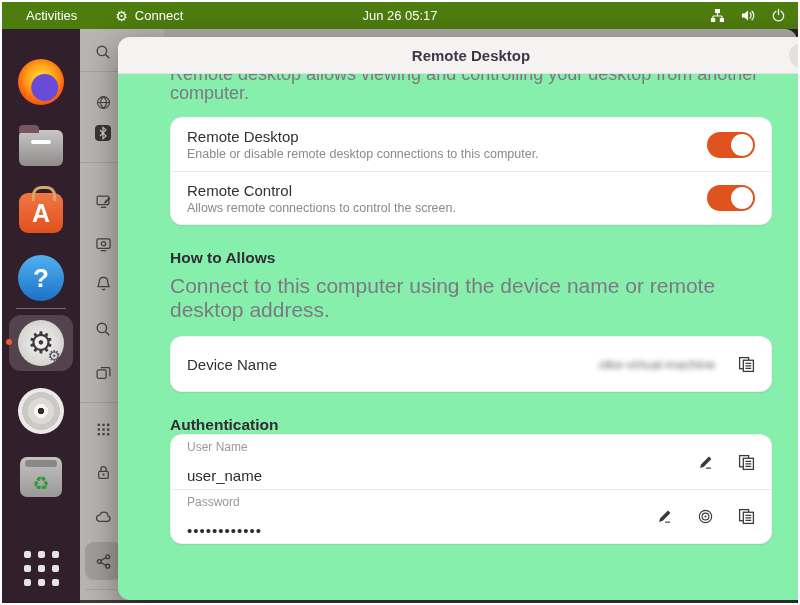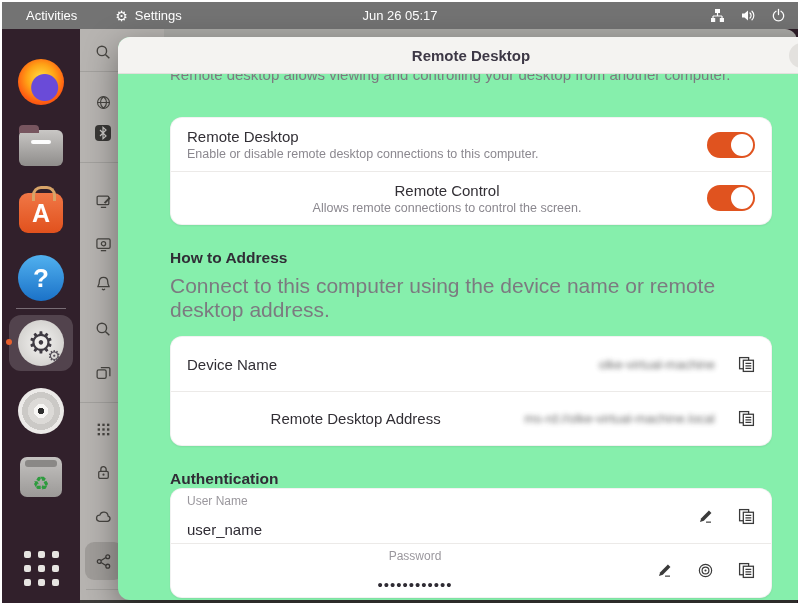--- a/index.html
+++ b/index.html
@@ -2,21 +2,21 @@
 <html><head>
 <meta charset="utf-8">
 <style>
   * { margin:0; padding:0; box-sizing:border-box; }
   html,body { background:#fff; }
   body { font-family:"Liberation Sans", sans-serif; }
   .frame { position:relative; width:800px; height:605px; background:#fff; }
   .screen { position:absolute; left:2px; top:2px; width:796px; height:601px; overflow:hidden; background:#2e1d28; }
 
   
-  .topbar { position:absolute; left:0; top:0; width:100%; height:27px; background:#737373; color:#fff; font-size:13px; display:flex; align-items:center; }
+  .topbar { position:absolute; left:0; top:0; width:100%; height:27px; background:#4d7c0f; color:#fff; font-size:13px; display:flex; align-items:center; }
   .tb-activities { margin-left:24px; cursor:default; }
   .tb-app { margin-left:38px; display:flex; align-items:center; gap:7px; }
   .tb-gear { font-size:14px; line-height:1; }
   .tb-clock { position:absolute; left:50%; transform:translateX(-50%); }
   .tb-status { position:absolute; right:12px; display:flex; align-items:center; gap:15px; }
   .tb-status svg { display:block; }
 
   
   .dock { position:absolute; left:0; top:27px; width:78px; height:574px; background:#31202b; }
   .dock-item { position:absolute; left:15px; width:48px; height:48px; display:flex; align-items:center; justify-content:center; }
@@ -58,25 +58,25 @@
   .bg-rows .r + .r { border-top:1px solid #a5a3a0; }
   .bg-rows .chev { margin-left:30px; color:#2f2d2b; font-size:17px; }
 
   
   .dialog { position:absolute; left:116px; top:35px; width:706px; height:563px; background:#86efac; border-radius:12px; box-shadow:0 10px 34px rgba(0,0,0,.4); overflow:hidden; }
   .dlg-header { position:relative; height:37px; background:#f4f3f1; border-bottom:1px solid #e2e0dd; display:flex; align-items:center; justify-content:center; z-index:2; }
   .dlg-title { font-size:15px; font-weight:bold; color:#3d3846; }
   .dlg-close { position:absolute; right:10px; top:6px; width:25px; height:25px; border-radius:50%; background:#e3e1de; color:#57545b; font-size:12px; display:flex; align-items:center; justify-content:center; cursor:pointer; }
   .dlg-body { position:relative; height:526px; padding:0 52px; overflow:hidden; }
   .intro-clip { height:30px; overflow:hidden; }
-  .intro { margin-top:-9px; font-size:15px; line-height:19px; color:#7c7a80; }
+  .intro { margin-top:-9px; font-size:18px; line-height:19px; color:#7c7a80; }
 
   .card { background:#fff; border:1px solid rgba(0,0,0,.05); border-radius:12px; box-shadow:0 1px 2px rgba(0,0,0,.07); }
   .card .row { display:flex; align-items:center; padding:0 16px; height:53px; }
-  .card .row + .row { border-top:1px solid #eceae8;text-align:center; }
+  .card .row + .row { border-top:1px solid #eceae8; }
   .row .texts { flex:1; min-width:0; }
   .row .t { font-size:15px; color:#322f35; }
   .row .s { font-size:12.5px; color:#8b888f; margin-top:2px; }
 
   .switch { width:48px; height:26px; border-radius:13px; background:#e0531f; position:relative; flex:none; cursor:pointer; }
   .switch .knob { position:absolute; top:2px; right:2px; width:22px; height:22px; border-radius:50%; background:#fff; }
 
   .sec-h { margin-top:24px; font-size:15.5px; font-weight:bold; color:#302d36; }
   .sec-d { margin-top:7px; margin-bottom:14px; font-size:21px; color:#7c7a80; }
 
@@ -92,21 +92,21 @@
 </head>
 <body>
 
 <div class="frame">
 <div class="screen">
 
   <div class="topbar">
     <span class="tb-activities">Activities</span>
     <span class="tb-app">
       <span class="tb-gear">⚙</span>
-      <span>Settings</span>
+      <span>Connect</span>
     </span>
     <span class="tb-clock">Jun 26 05:17</span>
     <span class="tb-status">
       <span>
             <svg width="15" height="15" viewBox="0 0 15 15">
               <rect x="5" y="1" width="5" height="4" fill="#fff"></rect>
               <path d="M7.5 5v3M3 8h9M3 8v2M12 8v2" stroke="#fff" stroke-width="1.2" fill="none"></path>
               <rect x="1" y="10" width="4.2" height="4" fill="#fff"></rect>
               <rect x="9.8" y="10" width="4.2" height="4" fill="#fff"></rect>
             </svg>
@@ -307,50 +307,37 @@
           <div class="texts">
             <div class="t">Remote Control</div>
             <div class="s">Allows remote connections to control the screen.</div>
           </div>
           <div class="switch">
                 <div class="knob"></div>
               </div>
         </div>
       </div>
 
-      <div class="sec-h">How to Address</div>
+      <div class="sec-h">How to Allows</div>
       <div class="sec-d">Connect to this computer using the device name or remote desktop address.</div>
 
       <div class="card">
         <div class="row" style="height:54px">
           <div class="texts">
                 <div class="t">Device Name</div>
               </div>
           <span class="blurval">olke-virtual-machine</span>
           <span class="iconbtn">
             <svg width="17" height="17" viewBox="0 0 16 16" fill="none" stroke="#3a3a3a" stroke-width="1.2">
                   <rect x="1.5" y="1.5" width="8.5" height="10.5"></rect>
                   <rect x="5" y="4" width="9.5" height="10.5" fill="#fff"></rect>
                   <path d="M7 7h5.5M7 9.3h5.5M7 11.6h5.5" stroke-width="1.1"></path>
                 </svg>
           </span>
         </div>
-        <div class="row" style="height:54px">
-          <div class="texts">
-                <div class="t">Remote Desktop Address</div>
-              </div>
-          <span class="blurval">ms-rd://olke-virtual-machine.local</span>
-          <span class="iconbtn">
-            <svg width="17" height="17" viewBox="0 0 16 16" fill="none" stroke="#3a3a3a" stroke-width="1.2">
-                  <rect x="1.5" y="1.5" width="8.5" height="10.5"></rect>
-                  <rect x="5" y="4" width="9.5" height="10.5" fill="#fff"></rect>
-                  <path d="M7 7h5.5M7 9.3h5.5M7 11.6h5.5" stroke-width="1.1"></path>
-                </svg>
-          </span>
-        </div>
       </div>
 
       <div class="sec-h">Authentication</div>
 
       <div class="card">
         <div class="row field" style="height:54px">
           <div class="texts">
             <div class="label">User Name</div>
             <div class="value">user_name</div>
           </div>

